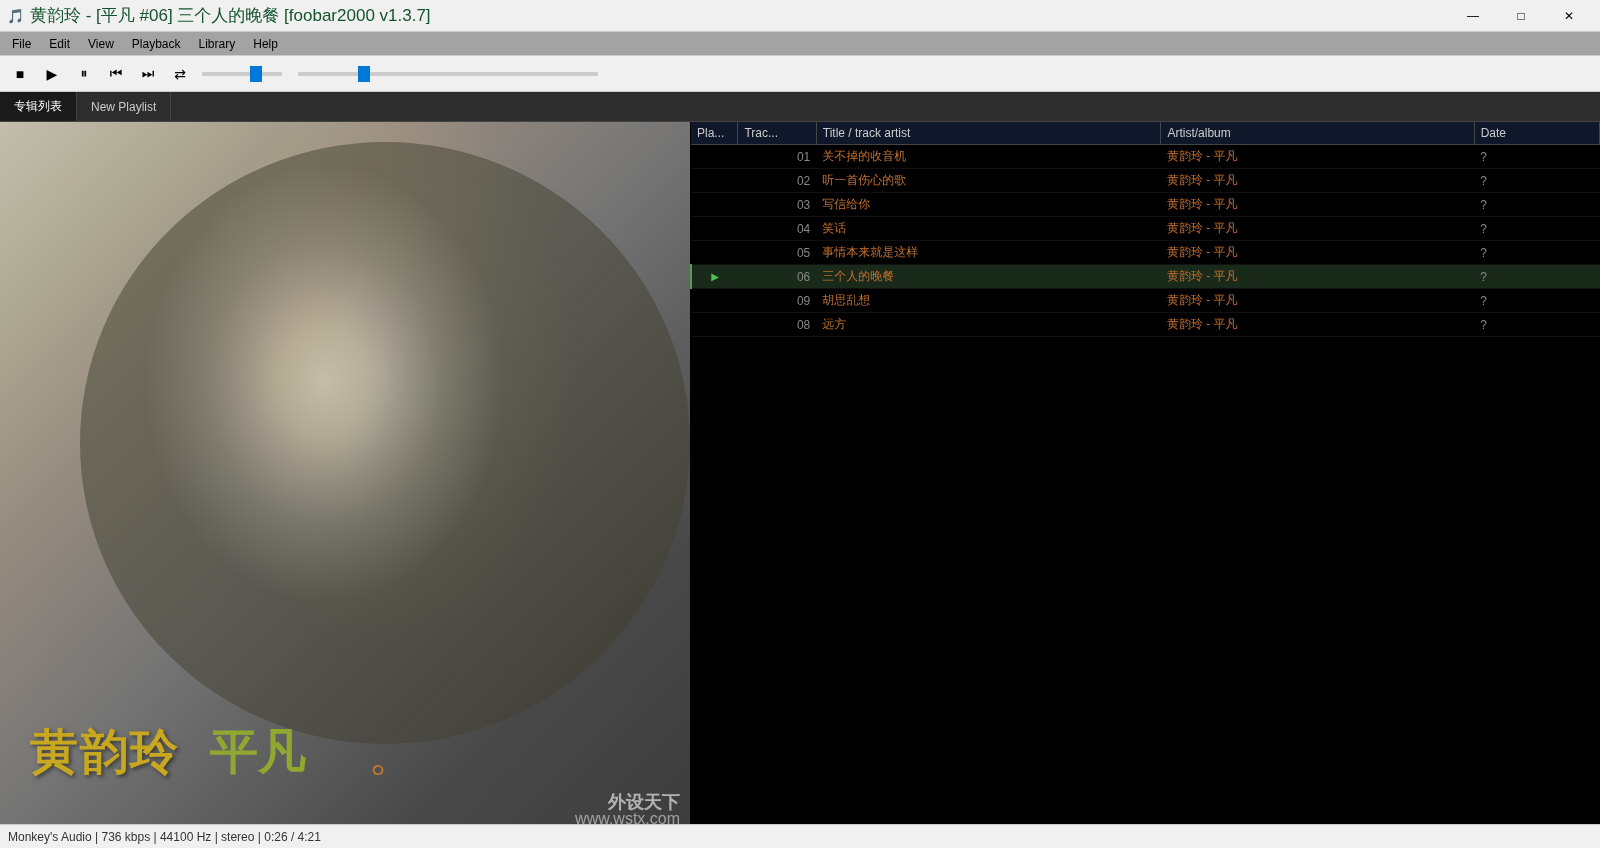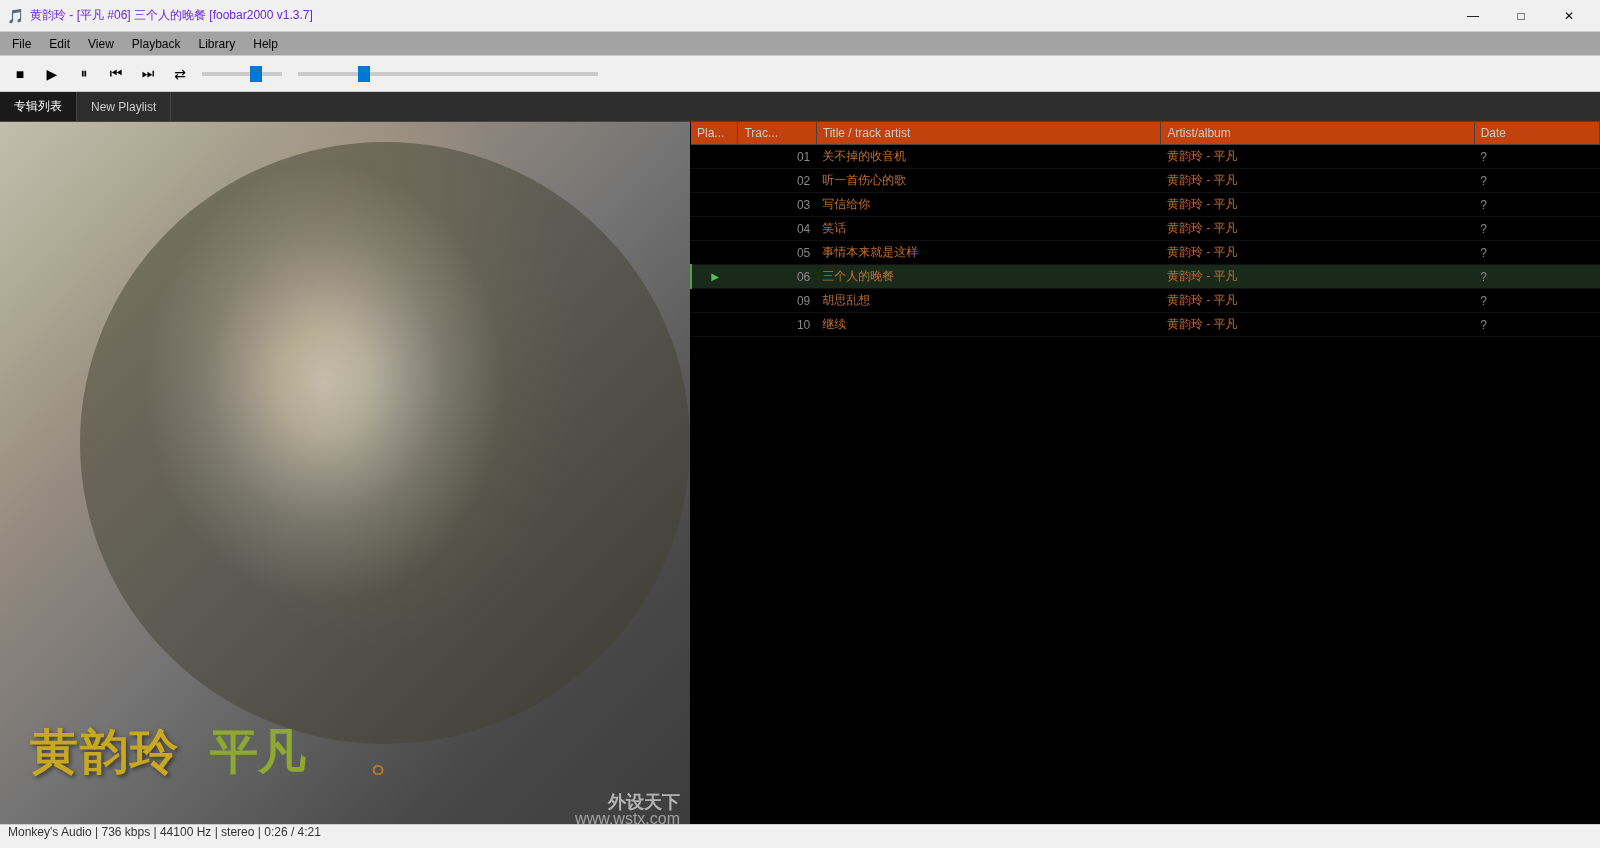--- a/index.html
+++ b/index.html
@@ -26,22 +26,22 @@
       width: 16px;
       height: 16px;
       margin-right: 6px;
       display: flex;
       align-items: center;
       justify-content: center;
       font-size: 14px;
     }
     #title-text {
       flex: 1;
-      font-size: 12px;
-      color: #6d28d9;
+      font-size: 17px;
+      color: #14532d;
     }
     #window-controls {
       display: flex;
       gap: 2px;
     }
     .win-btn {
       width: 46px;
       height: 30px;
       border: none;
       background: transparent;
@@ -248,21 +248,21 @@
     }
     #playlist-table::-webkit-scrollbar-thumb {
       background: #555;
     }
     table {
       width: 100%;
       border-collapse: collapse;
       table-layout: fixed;
     }
     thead tr {
-      background: #c2410c;
+      background: #0f172a;
       border-bottom: 1px solid #444;
     }
     thead th {
       color: #ccc;
       font-size: 12px;
       font-weight: normal;
       text-align: left;
       padding: 4px 6px;
       border-right: 1px solid #444;
       white-space: nowrap;
@@ -299,21 +299,22 @@
     .col-track { width: 50px; }
     .col-title { width: 220px; }
     .col-artist { width: 200px; }
     .col-date { width: 80px; }
 
     
     #status-bar {
       background: #f0f0f0;
       height: 24px;
       display: flex;
-      padding: 0 8px;
+      align-items: center;
+      padding: 12px 8px;
       font-size: 12px;
       color: #333;
       border-top: 1px solid #ccc;
     }
   </style>
 </head>
 <body>
 
 <div id="title-bar">
   <span id="title-icon">🎵</span>
@@ -431,22 +432,22 @@
             </tr>
             <tr>
               <td class="play-indicator col-play"></td>
               <td class="track-num col-track">09</td>
               <td class="col-title">胡思乱想</td>
               <td class="col-artist">黄韵玲 - 平凡</td>
               <td class="date-col col-date">?</td>
             </tr>
             <tr>
               <td class="play-indicator col-play"></td>
-              <td class="track-num col-track">10</td>
-              <td class="col-title">继续</td>
+              <td class="track-num col-track">08</td>
+              <td class="col-title">远方</td>
               <td class="col-artist">黄韵玲 - 平凡</td>
               <td class="date-col col-date">?</td>
             </tr>
           </tbody>
       </table>
     </div>
   </div>
 
 </div>
 

